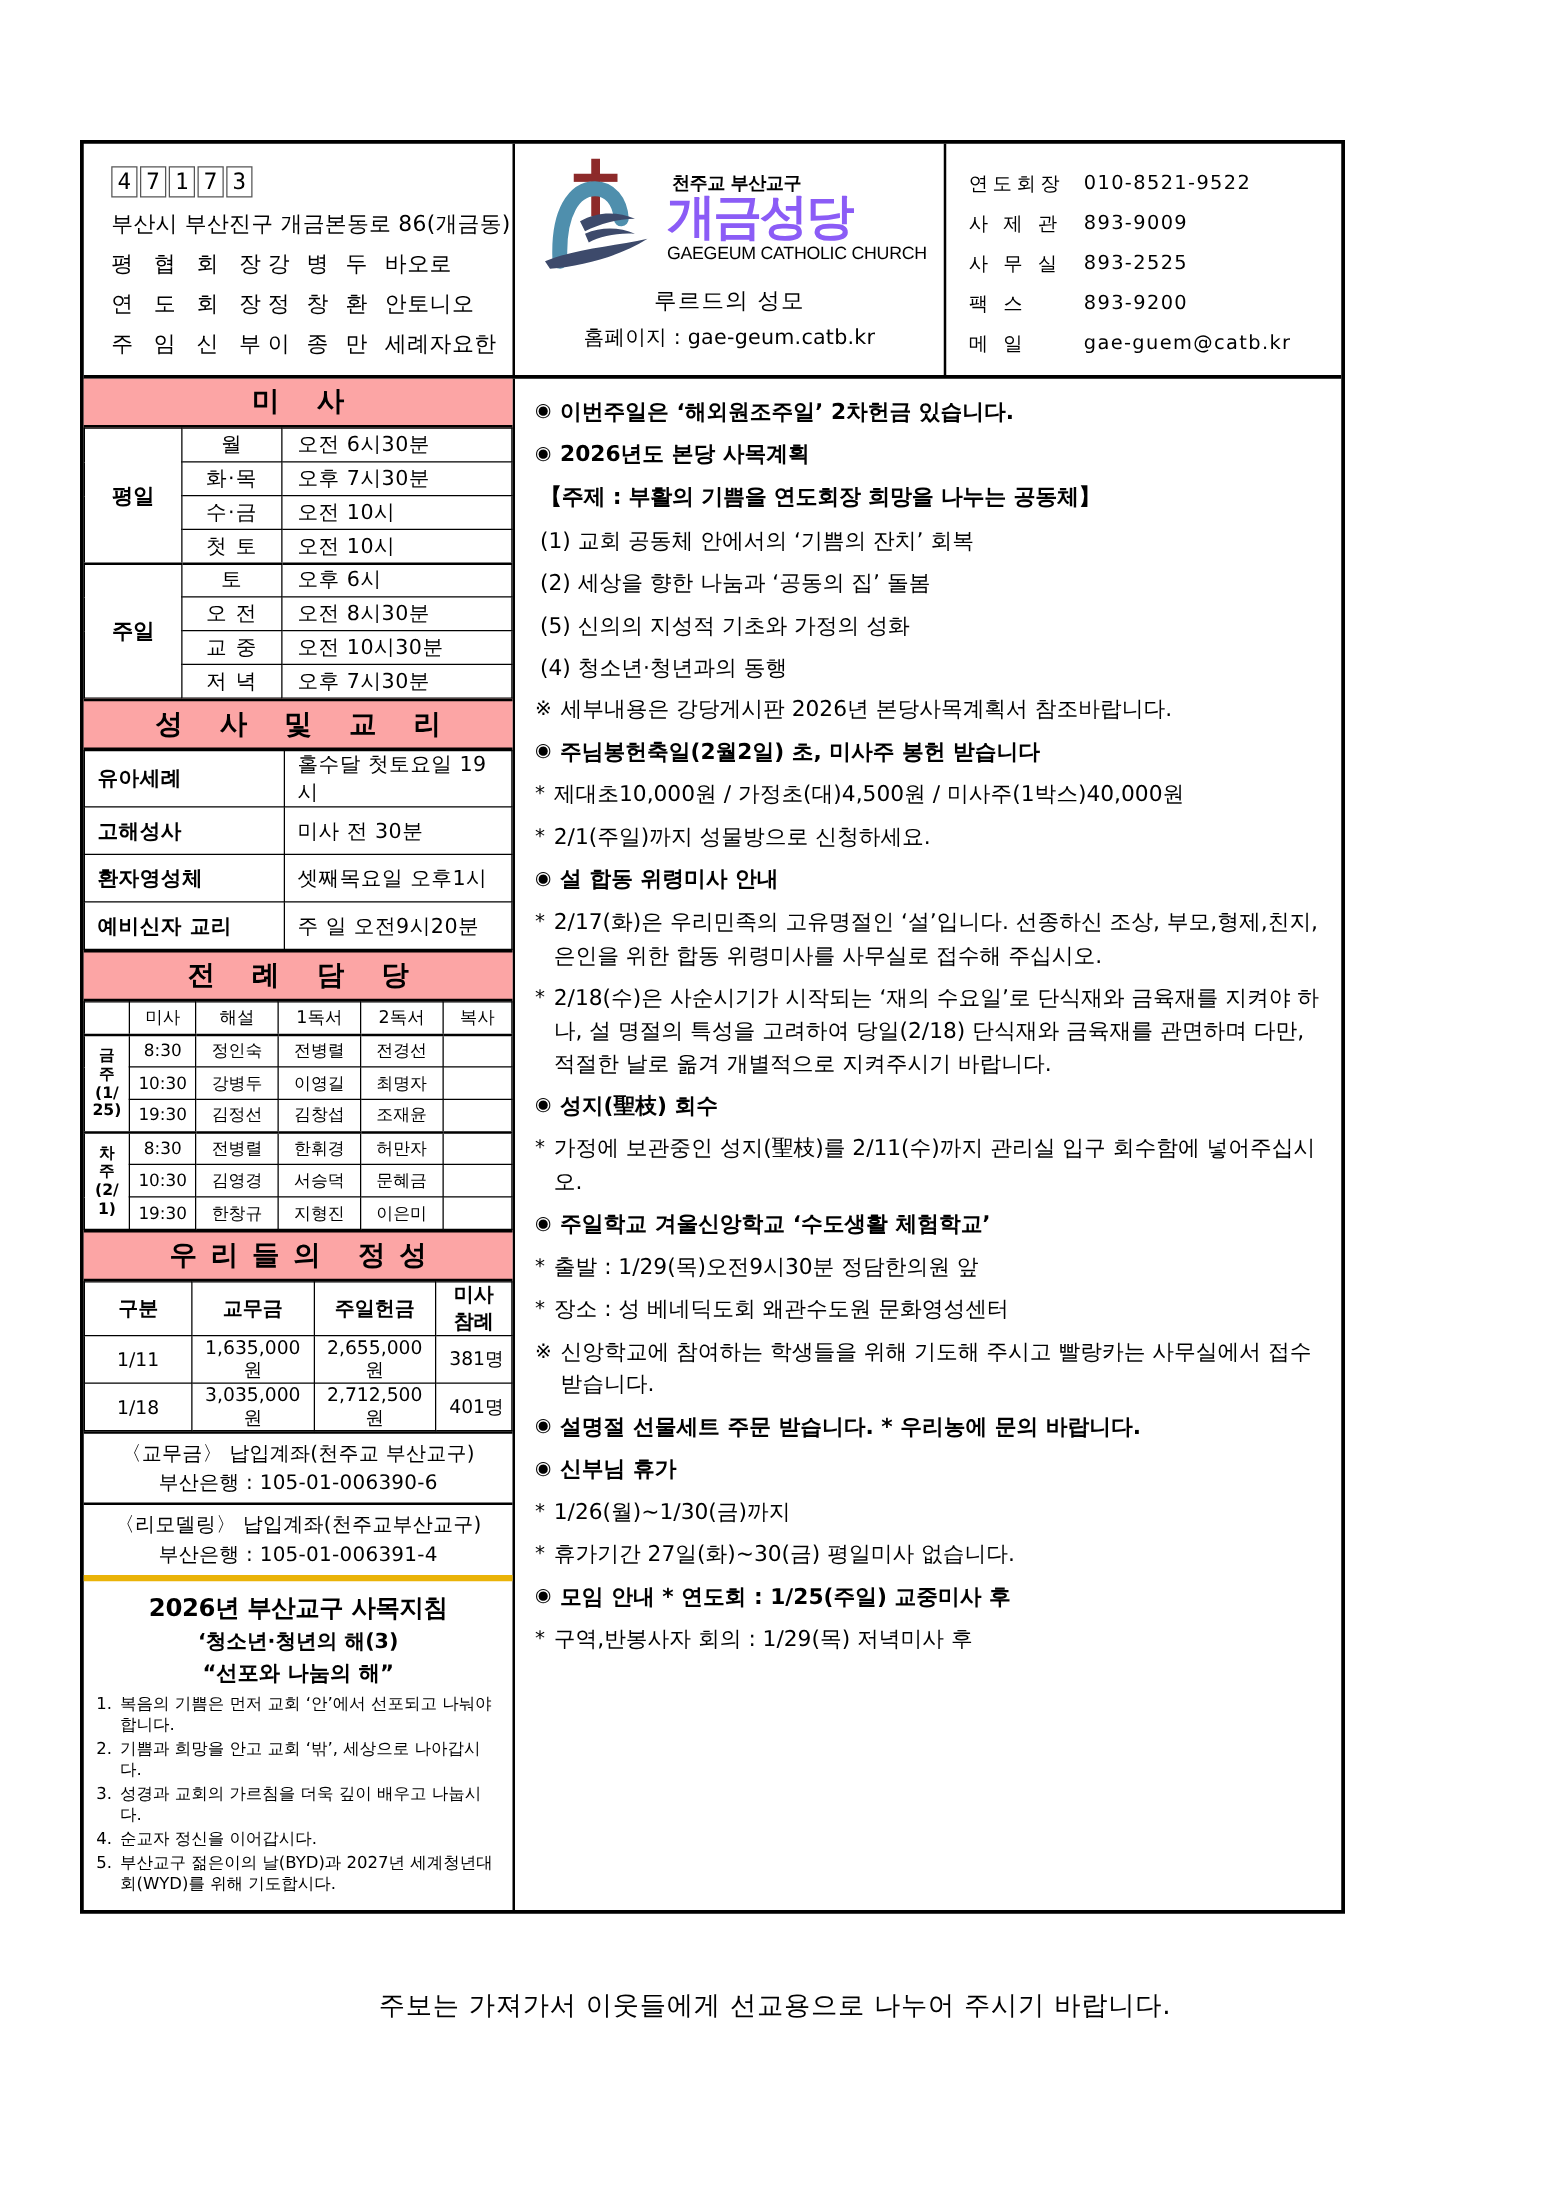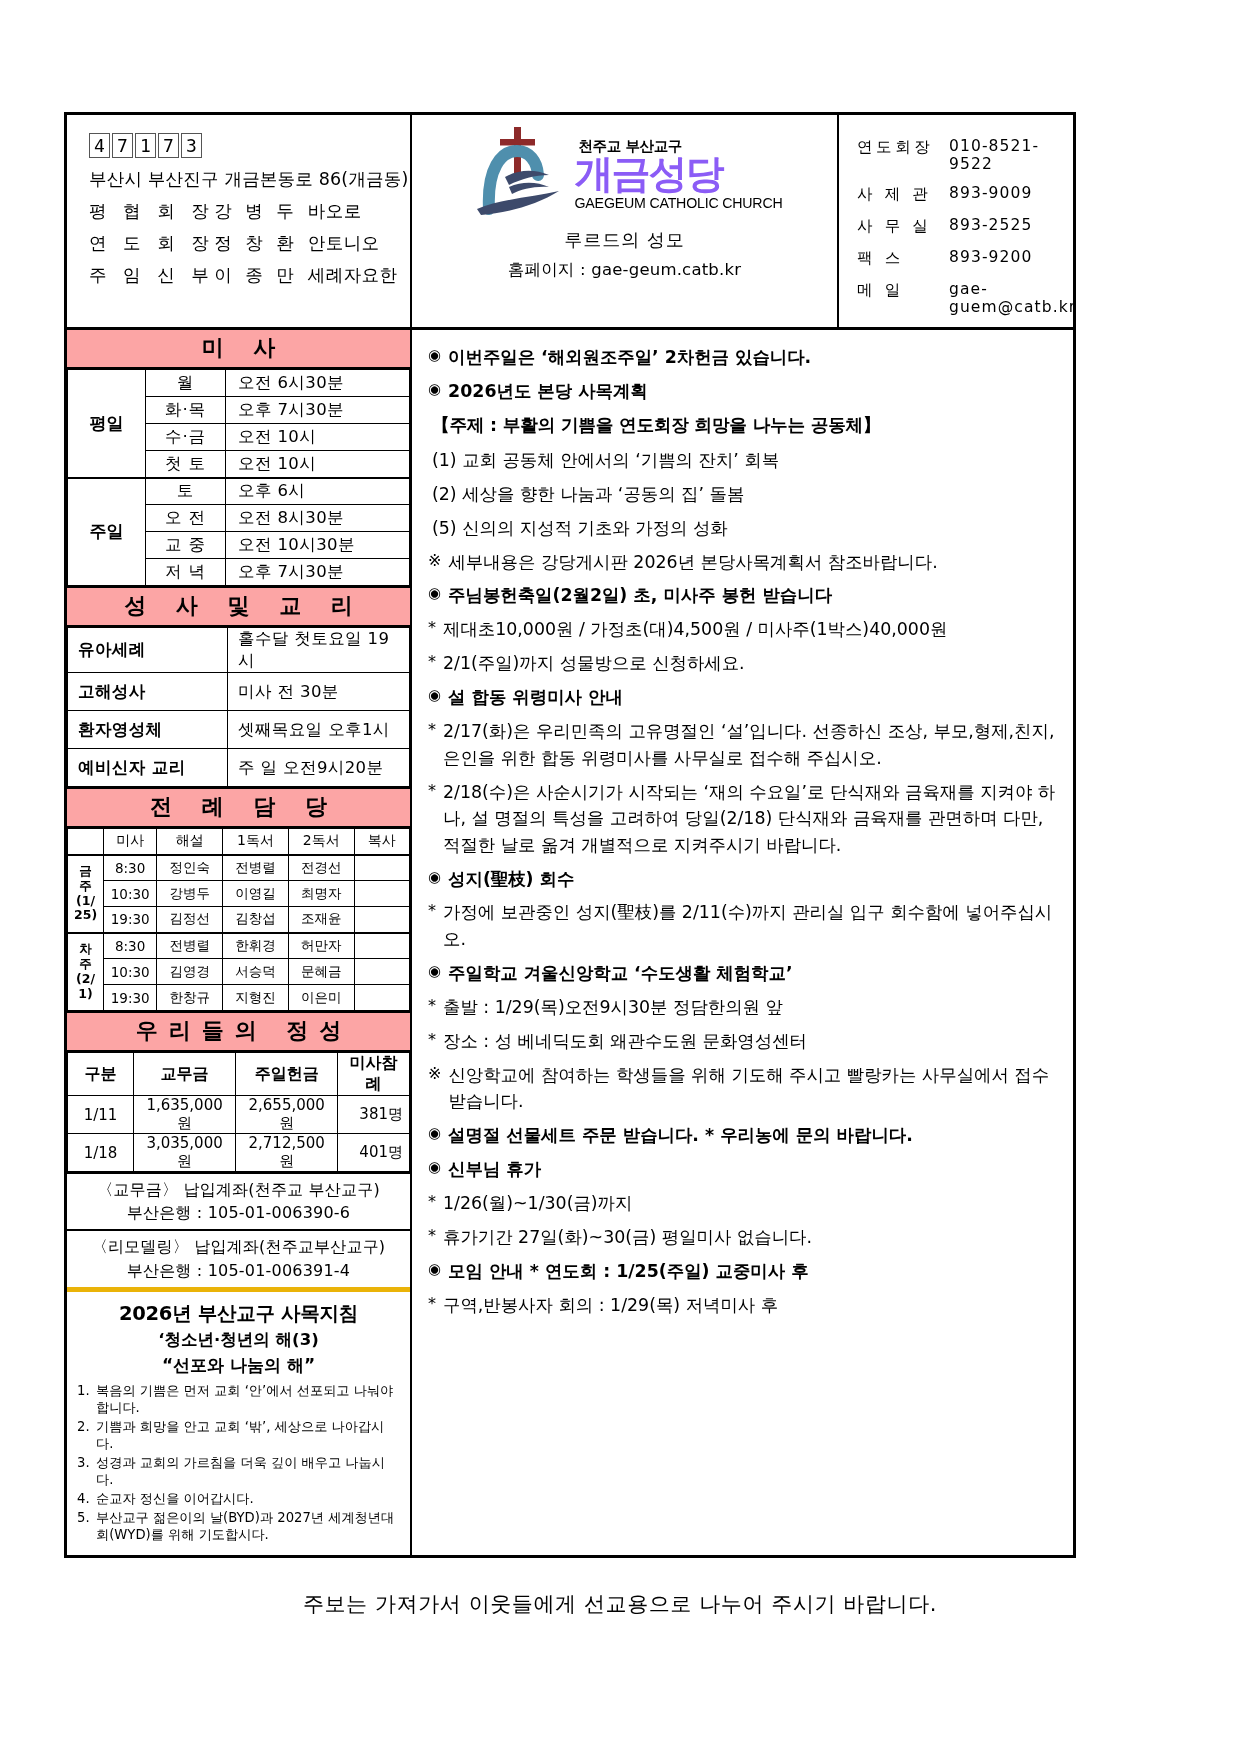--- a/index.html
+++ b/index.html
@@ -67,21 +67,21 @@
     font-size: 39px; font-weight: bold; letter-spacing: -2px;
     line-height: 1.02; color: #8b5cf6;
   }
   .logo-en {
     font-size: 14.2px; letter-spacing: -.2px; margin-top: 1px;
     font-family: "Liberation Sans", sans-serif;
   }
   .lourdes { font-size: 18px; margin-top: 7px; letter-spacing: 1px; }
   .homepage { font-size: 16.5px; margin-top: 7px; letter-spacing: .2px; }
 
-  .hdr-right { width: 234px; padding: 22px 0 0 18px; }
+  .hdr-right { width: 316px; padding: 22px 0 0 18px; }
   .crow { display: flex; font-size: 15.5px; margin-bottom: 11px; }
   .crow .ck { min-width: 92px; letter-spacing: 3.6px; }
   .crow .cv { letter-spacing: 1.1px; font-family: "DejaVu Sans", sans-serif;}
 
   
   .body { display: flex; align-items: stretch; }
   .col-left { width: 345px; border-right: 2px solid #000; }
   .col-right { flex: 1; padding: 14px 12px 8px 16px; }
 
   
@@ -129,21 +129,21 @@
   .t-duty .sep td, .t-duty .sep th { border-top: 2px solid #000; }
   .t-duty .c-time { width: 50px; }
   .t-duty .c-nm { width: 62px; }
   .t-duty .c-bok { width: 52px; }
 
   .t-off td, .t-off th {
     font-size: 15px; height: 32px; text-align: center; padding: 0 6px;
   }
   .t-off th { font-weight: bold; font-size: 16px; }
   .t-off .num { text-align: right; }
-  .t-off .c1 { width: 66px; }
+  .t-off .c1 { width: 86px; }
 
   .acct {
     border-top: 2px solid #000;
     text-align: center; font-size: 16px;
     padding: 4px 0 5px; line-height: 1.45;
     letter-spacing: .2px;
   }
 
   
   .guide {
@@ -458,20 +458,23 @@
           <div class="ln">
             <span class="tx sub">(1) 교회 공동체 안에서의 ‘기쁨의 잔치’ 회복</span>
           </div>
           <div class="ln">
             <span class="tx sub">(2) 세상을 향한 나눔과 ‘공동의 집’ 돌봄</span>
           </div>
           <div class="ln">
             <span class="tx sub">(5) 신의의 지성적 기초와 가정의 성화</span>
           </div>
           <div class="ln">
+            <span class="tx sub">(4) 청소년·청년과의 동행</span>
+          </div>
+          <div class="ln">
             <span class="mk">※</span>
             <span class="tx">세부내용은 강당게시판 2026년 본당사목계획서 참조바랍니다.</span>
           </div>
           <div class="ln bold">
             <span class="mk dot">◉</span>
             <span class="tx">주님봉헌축일(2월2일) 초, 미사주 봉헌 받습니다</span>
           </div>
           <div class="ln">
             <span class="mk">*</span>
             <span class="tx">제대초10,000원 / 가정초(대)4,500원 / 미사주(1박스)40,000원</span>

